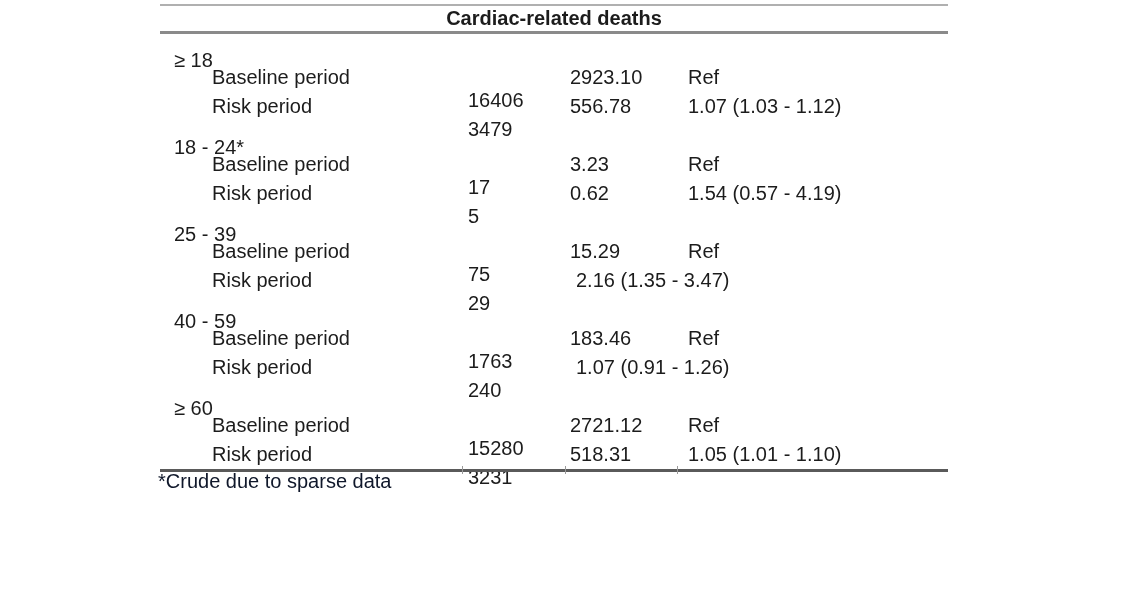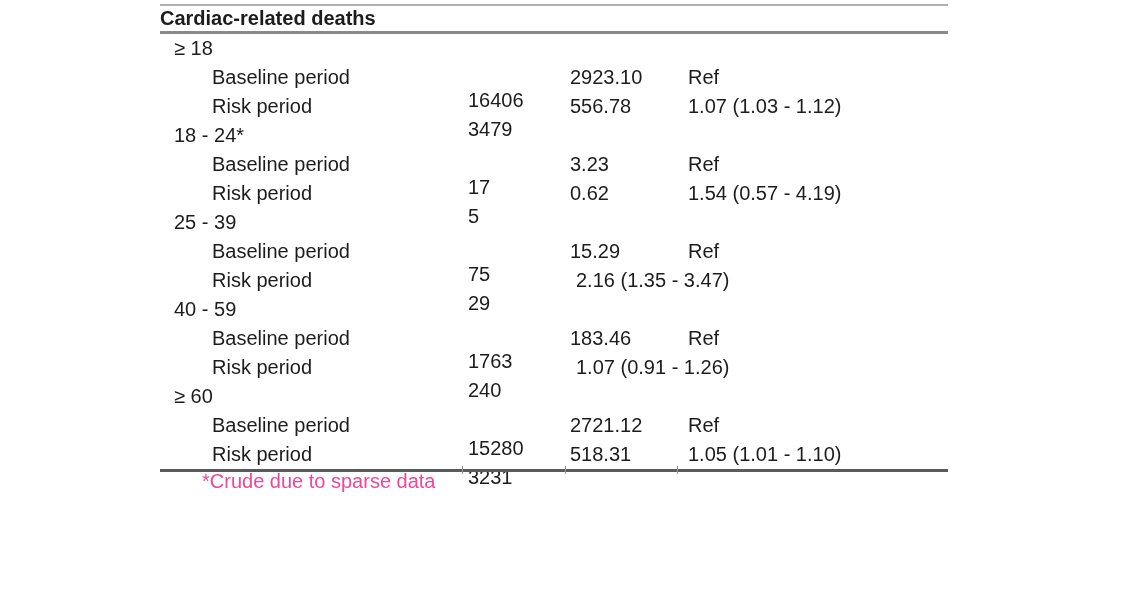--- a/index.html
+++ b/index.html
@@ -14,37 +14,37 @@
   }
 
   .rule-top    { border-top: 2px solid #b0b0b0; }
   .rule-mid    { border-top: 3px solid #8a8a8a; }
   .rule-bottom { border-top: 3px solid #5a5a5a; position: relative; }
 
   .thead {
     height: 25px;
     display: flex;
     align-items: center;
-    justify-content: flex-start;
+    justify-content: center;
     font-weight: bold;
     font-size: 20px;
   }
 
   .tbody { position: relative; }
 
   .row {
     display: grid;
     grid-template-columns: 302px 103px 112px 271px;
     height: 29px;
     font-size: 20px;
     line-height: 29px;
     white-space: nowrap;
   }
   .c       { overflow: visible; }
-  .c.lbl-group  { padding-left: 14px; }
+  .c.lbl-group  { padding-left: 14px; margin-top: 12px; }
   .c.lbl-indent { padding-left: 52px; }
   .c.col-n  { padding-left: 6px; margin-top: 23px; }
   .c.col-r  { padding-left: 5px; }
   .c.col-i  { padding-left: 11px; }
 
   
   .tick {
     position: absolute;
     width: 1px;
     height: 8px;
@@ -53,22 +53,21 @@
   }
   .tick.t1 { left: 302px; }
   .tick.t2 { left: 405px; }
   .tick.t3 { left: 517px; }
 
   .footnote {
     position: absolute;
     left: 158px;
     top: 470px;
     font-size: 20px;
-    color: #ec4899;
-    margin-left: 44px;
+    color: #0f172a;
   }
 </style>
 </head>
 <body>
 
 <div class="table-wrap">
   <div class="rule-top"></div>
 
   <div class="thead">
     <span>Cardiac-related deaths</span>

